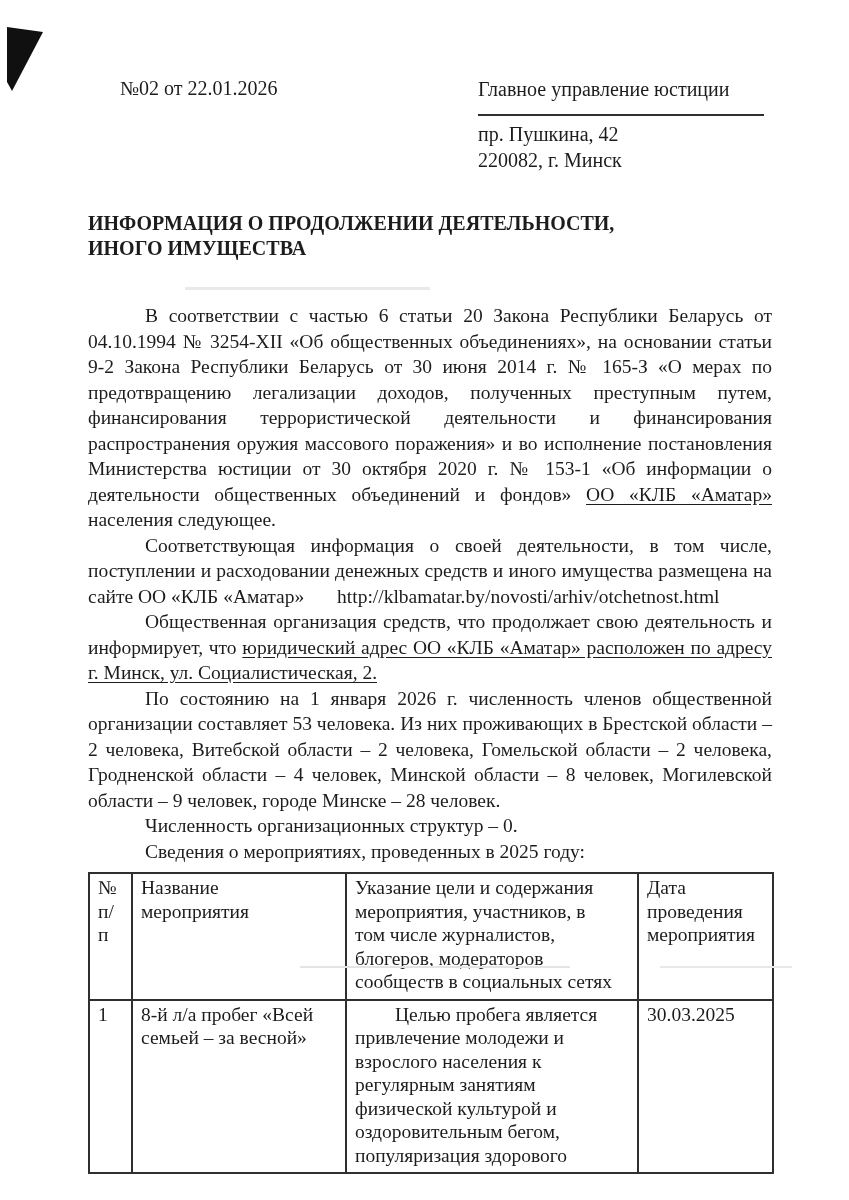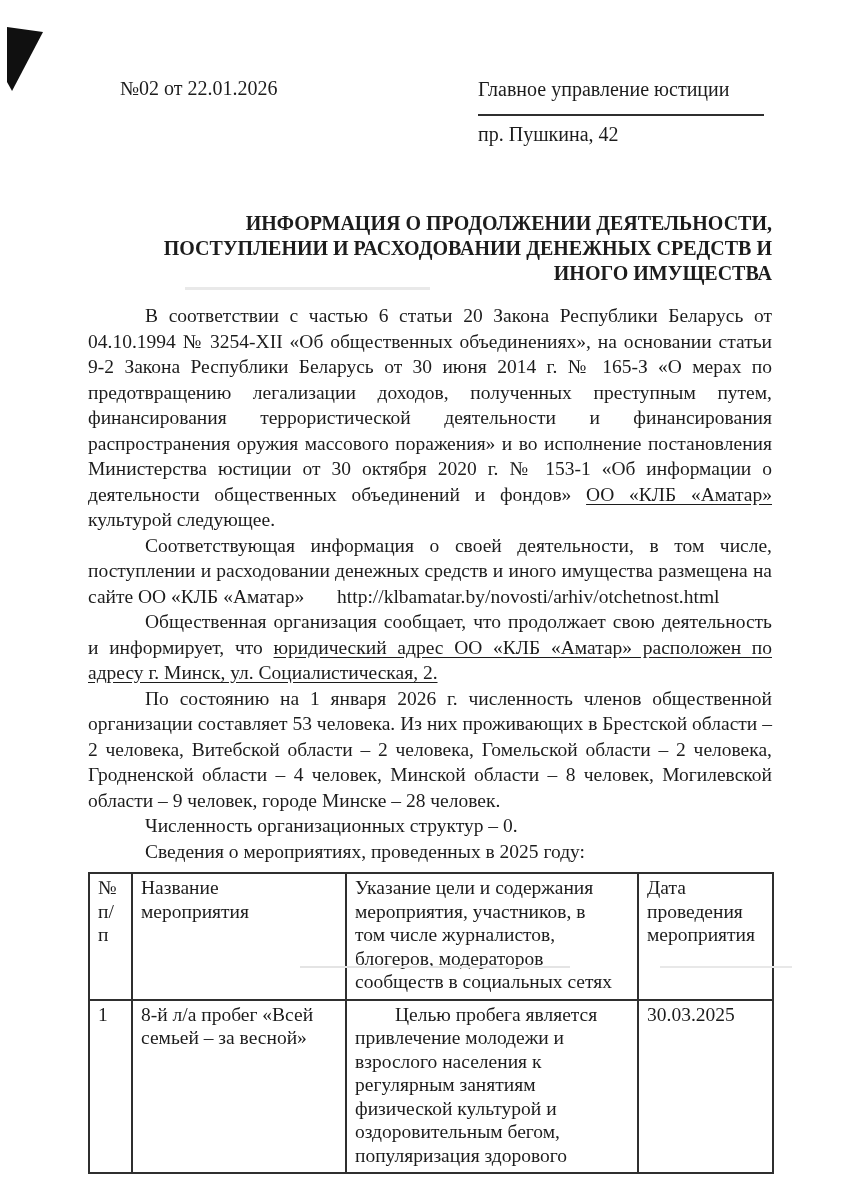--- a/index.html
+++ b/index.html
@@ -20,21 +20,21 @@
     position:absolute;left:478px;top:76px;width:292px;
     font-size:20px;line-height:26px;
   }
   .recipient-rule{
     height:0;border-top:2px solid #2f2f2f;width:286px;
     margin:12px 0 5px 0;
   }
   
   .doc-title{
     position:absolute;left:88px;top:211px;width:684px;
-    text-align:right;font-weight:bold;
+    text-align:left;font-weight:bold;
     font-size:20px;line-height:25px;
   }
   
   .doc-body{
     position:absolute;left:88px;top:303px;width:684px;
     font-size:19.5px;line-height:25.5px;text-align:justify;
   }
   .para{margin:0;text-indent:57px;}
   .ul{text-decoration:underline;text-underline-offset:3px;}
   .url{white-space:nowrap;margin-left:28px;}
@@ -72,43 +72,43 @@
 
   <div class="corner-artifact"></div>
   <div class="smudge-a"></div>
 
   <div class="ref-number">№02 от 22.01.2026</div>
 
   <div class="recipient">
     <div>Главное управление юстиции</div>
     <div class="recipient-rule"></div>
     <div>пр. Пушкина, 42</div>
+    <div>220082, г. Минск</div>
   </div>
 
   <div class="doc-title">
     <div>ИНФОРМАЦИЯ О ПРОДОЛЖЕНИИ ДЕЯТЕЛЬНОСТИ,</div>
-    <div>ПОСТУПЛЕНИИ И РАСХОДОВАНИИ ДЕНЕЖНЫХ СРЕДСТВ И</div>
     <div>ИНОГО ИМУЩЕСТВА</div>
   </div>
 
   <div class="doc-body">
 
     <p class="para">
       <span>В соответствии с частью 6 статьи 20 Закона Республики Беларусь от 04.10.1994 № 3254-XII «Об общественных объединениях», на основании статьи 9-2 Закона Республики Беларусь от 30 июня 2014 г. № 165-З «О мерах по предотвращению легализации доходов, полученных преступным путем, финансирования террористической деятельности и финансирования распространения оружия массового поражения» и во исполнение постановления Министерства юстиции от 30 октября 2020 г. № 153-1 «Об информации о деятельности общественных объединений и фондов»</span>
       <span class="ul">ОО «КЛБ «Аматар»</span>
-      <span>культурой следующее.</span>
+      <span>населения следующее.</span>
     </p>
 
     <p class="para">
       <span>Соответствующая информация о своей деятельности, в том числе, поступлении и расходовании денежных средств и иного имущества размещена на сайте ОО «КЛБ «Аматар»</span>
       <span class="url">http://klbamatar.by/novosti/arhiv/otchetnost.html</span>
     </p>
 
     <p class="para">
-      <span>Общественная организация сообщает, что продолжает свою деятельность и информирует, что</span>
+      <span>Общественная организация средств, что продолжает свою деятельность и информирует, что</span>
       <span class="ul">юридический адрес ОО «КЛБ «Аматар» расположен по адресу г. Минск, ул. Социалистическая, 2.</span>
     </p>
 
     <p class="para">По состоянию на 1 января 2026 г. численность членов общественной организации составляет 53 человека. Из них проживающих в Брестской области – 2 человека, Витебской области – 2 человека, Гомельской области – 2 человека, Гродненской области – 4 человек, Минской области – 8 человек, Могилевской области – 9 человек, городе Минске – 28 человек.</p>
 
     <p class="para">Численность организационных структур – 0.</p>
 
     <p class="para">Сведения о мероприятиях, проведенных в 2025 году:</p>
 
     <table class="events">

